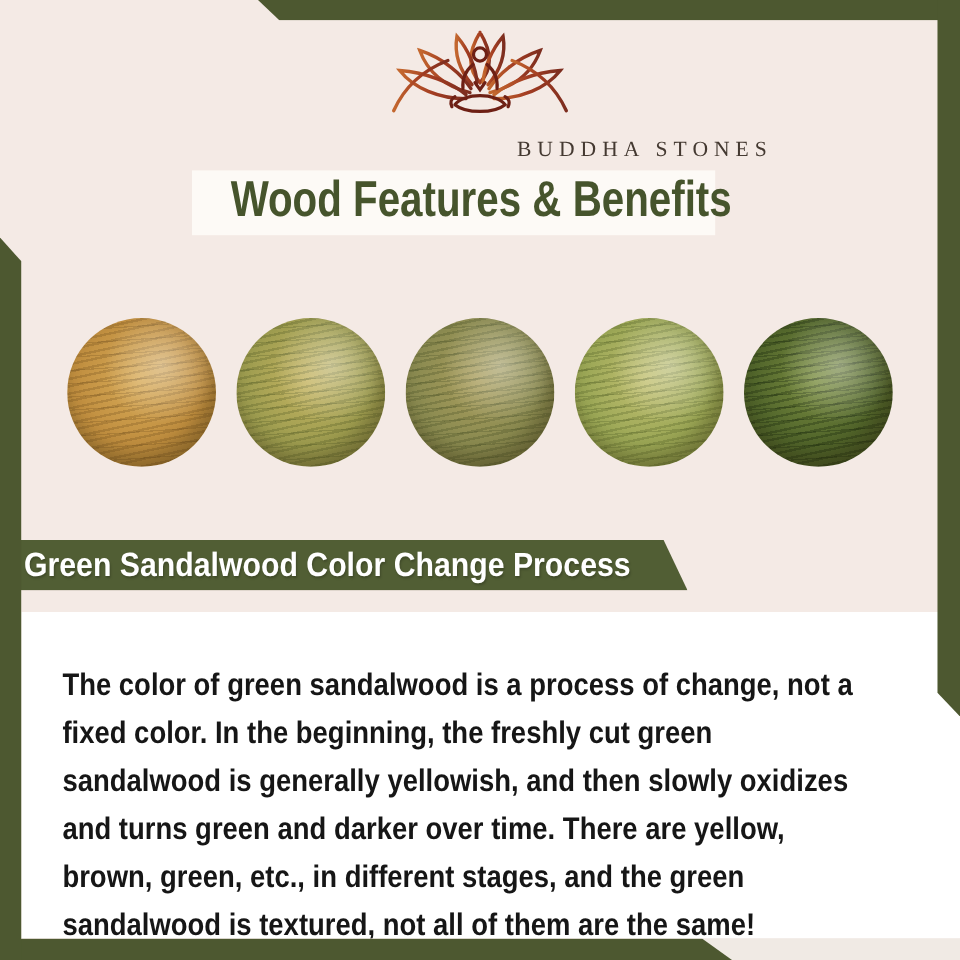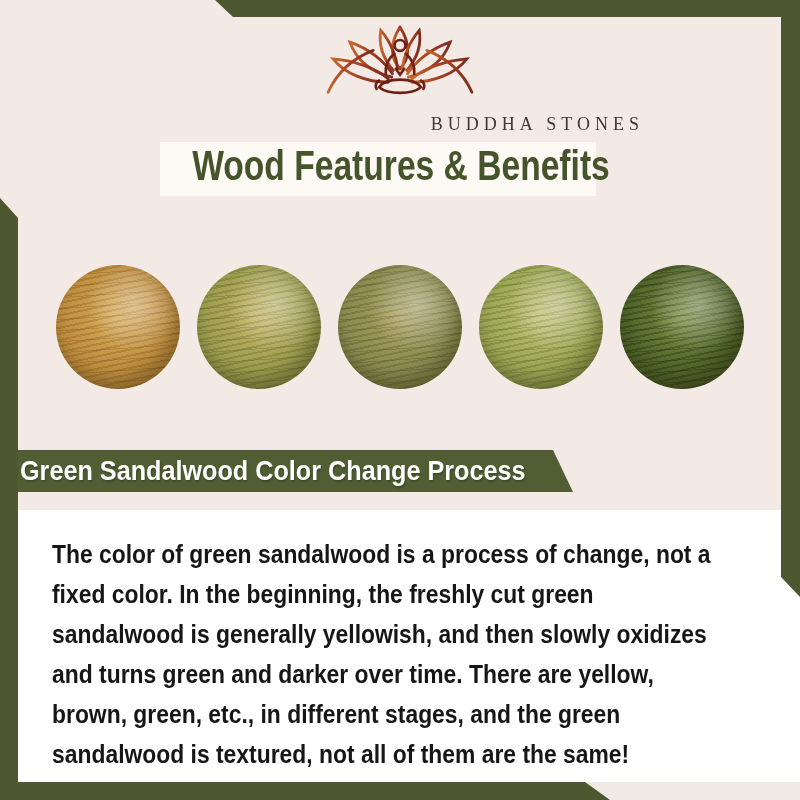--- a/index.html
+++ b/index.html
@@ -43,21 +43,21 @@
   
   .banner{position:absolute;left:0;top:450px;width:573px;height:42px;background:var(--green-banner);
     clip-path:polygon(0 0,553px 0,573px 42px,0 42px);display:flex;align-items:center;
     padding-left:20px;z-index:5;filter:drop-shadow(3px 4px 3px rgba(120,90,80,.28));}
   .banner-label{display:inline-block;transform:scaleX(.9);transform-origin:0 50%;
     font-size:28px;font-weight:bold;color:#ffffff;white-space:nowrap;
     text-shadow:1px 2px 2px rgba(0,0,0,.22);}
 
   
   .body-panel{position:absolute;left:18px;top:510px;width:782px;height:272px;background:var(--panel);
-    z-index:2;padding:24px 0 0 34px;}
+    z-index:2;padding:40px 0 0 34px;}
   .body-line{display:block;white-space:nowrap;font-size:26px;font-weight:bold;color:var(--ink);
     line-height:40px;transform:scaleX(.88);transform-origin:0 50%;}
 </style>
 </head>
 <body>
 
 <div id="canvas">
 
   <div class="top-bar"></div>
   <div class="left-strip"></div>

